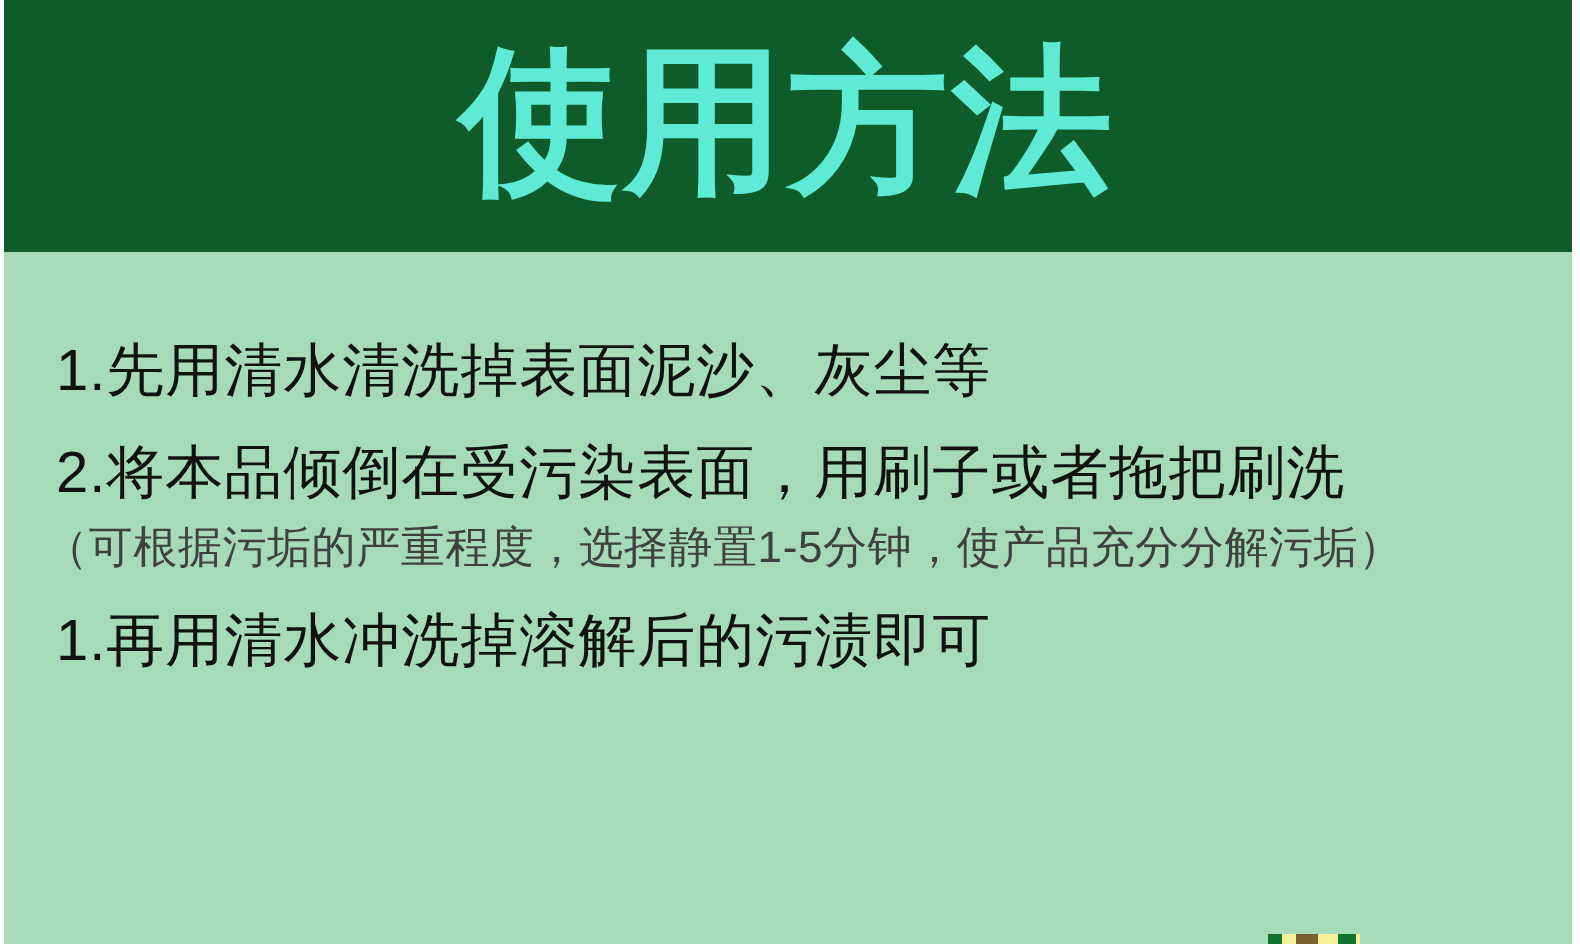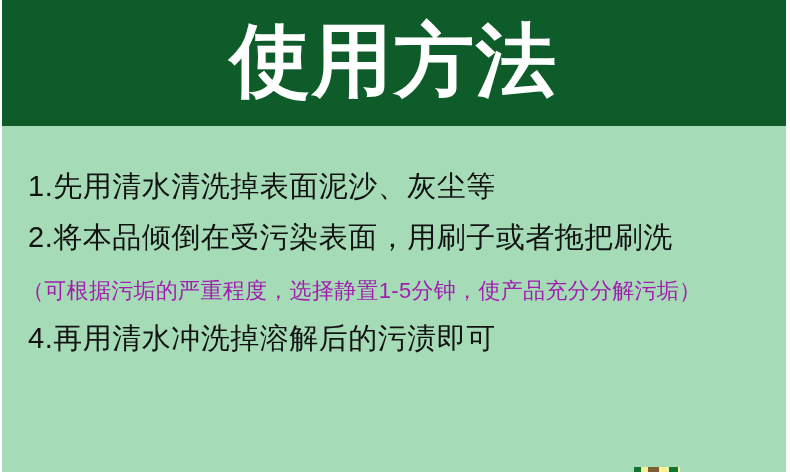--- a/index.html
+++ b/index.html
@@ -33,21 +33,21 @@
     right: 4px;
     top: 0;
     height: 126px;
     background: #0d5c2a;
     display: flex;
     align-items: center;
     justify-content: center;
     overflow: hidden;
   }
   .banner-title {
-    color: #ffffff;
+    color: #5eead4;
     font-size: 80px;
     font-weight: bold;
     letter-spacing: 2px;
     line-height: 1;
     margin: 0;
     padding: 0 0 4px 0;
     white-space: nowrap;
   }
 
   .body-panel {
@@ -69,25 +69,25 @@
   .step-line {
     color: #121212;
     font-size: 29px;
     line-height: 1;
     white-space: nowrap;
     letter-spacing: 0.5px;
   }
   .step-1 { margin: 0; }
   .step-2 { margin: 22px 0 0 0; }
   .note-line {
-    color: #a21caf;
+    color: #404040;
     font-size: 22px;
     line-height: 1;
     white-space: nowrap;
-    margin: 28px 0 0 -6px;
+    margin: 11px 0 0 -6px;
     letter-spacing: 0.3px;
   }
   .step-3 { margin: 22px 0 0 0; }
 
   
   .bottom-sliver {
     position: absolute;
     left: 632px;
     bottom: 0;
     width: 46px;
@@ -118,20 +118,20 @@
 
   <div class="body-panel">
     <div class="steps">
 
       <p class="step-line step-1">1.先用清水清洗掉表面泥沙、灰尘等</p>
 
       <p class="step-line step-2">2.将本品倾倒在受污染表面，用刷子或者拖把刷洗</p>
 
       <p class="note-line">（可根据污垢的严重程度，选择静置1-5分钟，使产品充分分解污垢）</p>
 
-      <p class="step-line step-3">4.再用清水冲洗掉溶解后的污渍即可</p>
+      <p class="step-line step-3">1.再用清水冲洗掉溶解后的污渍即可</p>
 
     </div>
 
     <div class="bottom-sliver"></div>
   </div>
 
 </div>
 
 </body></html>

